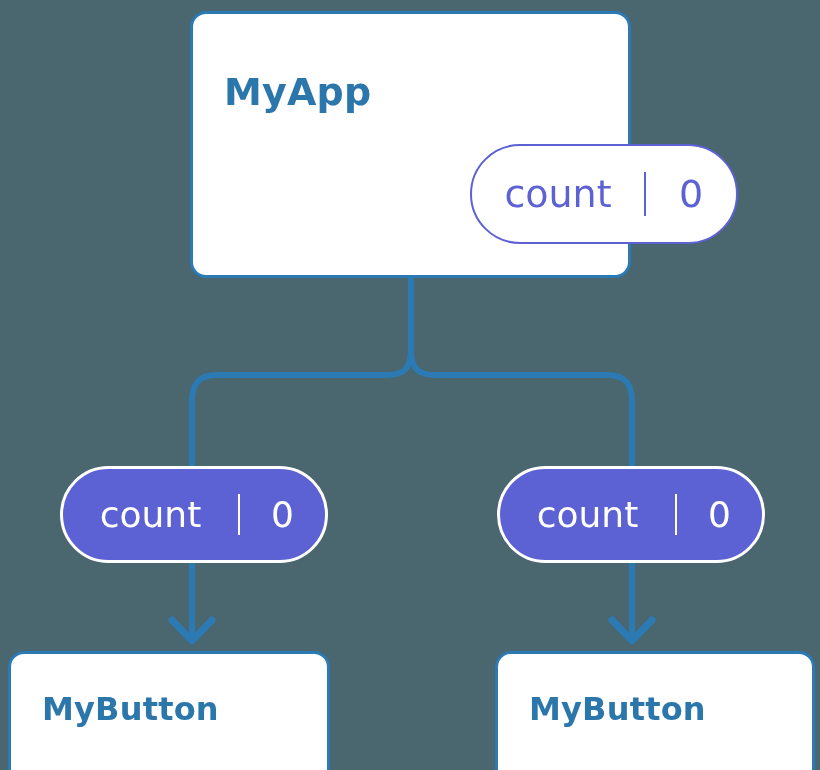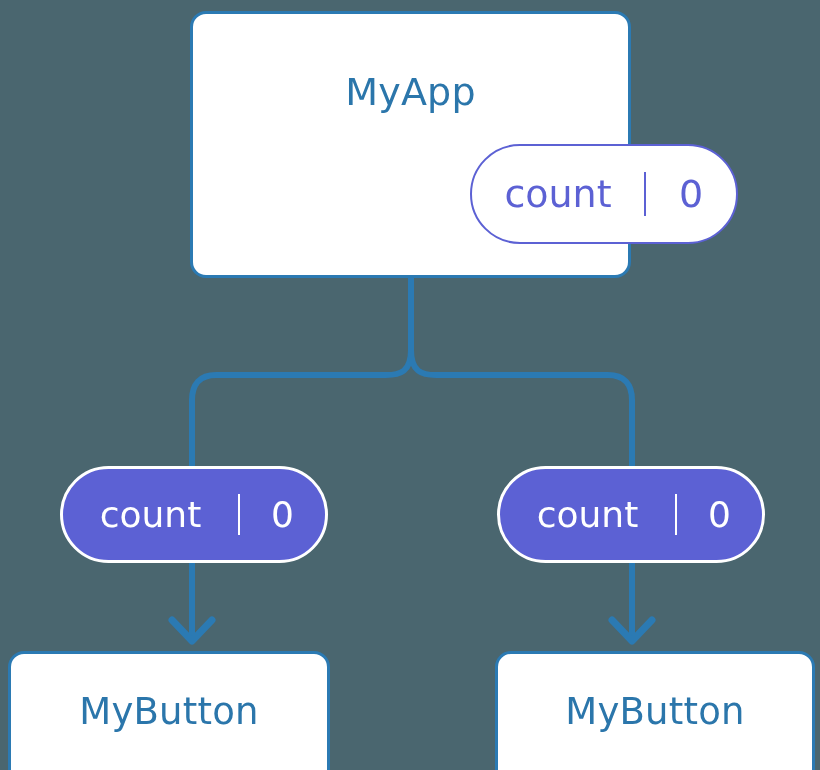--- a/index.html
+++ b/index.html
@@ -34,25 +34,26 @@
     position: absolute;
     background: #ffffff;
     border: 3px solid #2b7ab3;
     border-radius: 16px;
     box-sizing: border-box;
   }
   .node-title {
     position: absolute;
     left: 0;
     width: 100%;
-    text-align: center;
+    text-align: left;
     color: #2b76ab;
-    font-weight: 400;
+    font-weight: 700;
     letter-spacing: 0.2px;
     white-space: nowrap;
+    padding-left: 31px;
   }
 
   #app-node {
     left: 190px;
     top: 11px;
     width: 441px;
     height: 267px;
   }
   #app-title {
     top: 56px;
@@ -60,21 +61,21 @@
   }
 
   .button-node {
     top: 651px;
     height: 140px;
   }
   #button-node-left  { left: 8px;   width: 322px; }
   #button-node-right { left: 495px; width: 320px; }
   .button-title {
     top: 36px;
-    font-size: 37px;
+    font-size: 32px;
   }
 
   
   .pill {
     position: absolute;
     display: flex;
     align-items: center;
     box-sizing: border-box;
     border-radius: 999px;
     overflow: hidden;

